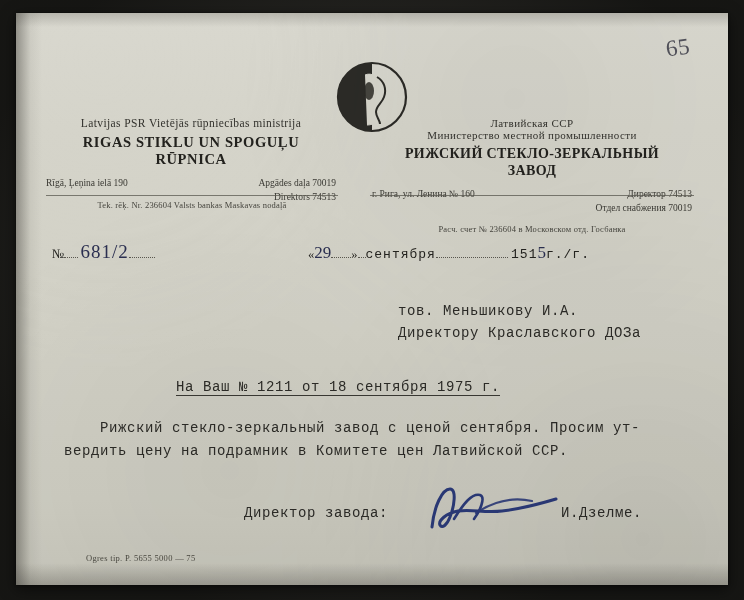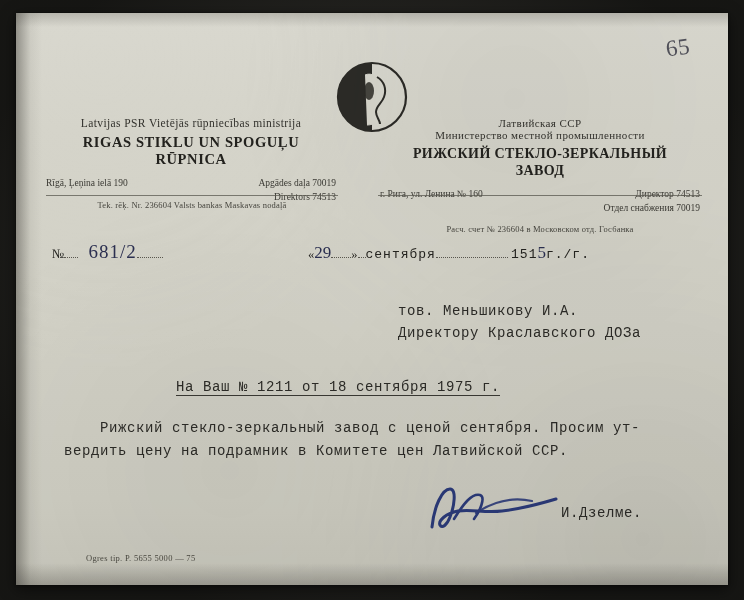--- a/index.html
+++ b/index.html
@@ -107,21 +107,21 @@
     transform: translateX(-50%);
     width: 72px;
     height: 72px;
   }
 
   
   .letterhead {
     position: absolute;
     top: 104px;
     left: 0;
-    right: 4px;
+    right: 12px;
     height: 96px;
   }
   .lh-col {
     position: absolute;
     top: 0;
   }
   .lh-left  { left: 30px;  width: 290px; text-align: center; }
   .lh-right { right: 24px; width: 320px; text-align: center; }
 
   .lh-line1 {
@@ -193,21 +193,21 @@
     position: absolute;
     left: 36px;
     top: 0;
     font-family: "Liberation Serif", serif;
     font-size: 13px;
   }
   .ref-no .hand {
     font-family: "Liberation Serif", serif;
     font-size: 19px;
     color: #2b2f50;
-    margin-left: 10px;
+    margin-left: 2px;
     letter-spacing: 1px;
   }
   .dotline {
     display: inline-block;
     border-bottom: 1px dotted #5a584f;
     height: 12px;
   }
   .date-row {
     position: absolute;
     left: 292px;
@@ -387,20 +387,21 @@
       <div class="subject typed">
         <span class="under">На Ваш № 1211 от 18 сентября 1975 г.</span>
       </div>
 
       <div class="body-text typed">
         <div class="p1">Рижский стекло-зеркальный завод с ценой сентября. Просим ут-</div>
         <div>вердить цену на подрамник в Комитете цен Латвийской ССР.</div>
       </div>
 
       <div class="signature-row">
+        <div class="sig-label typed">Директор завода:</div>
         <div class="sig-mark">
           <svg viewBox="0 0 140 52" width="140" height="52" aria-hidden="true">
             <path d="M8 44 C10 24 18 6 26 6 C33 6 30 24 26 34 C23 42 18 46 16 42 C14 38 22 30 34 28 C48 26 60 30 78 28 C96 26 112 22 132 16" fill="none" stroke="#2b3a7a" stroke-width="3" stroke-linecap="round"></path>
             <path d="M30 36 C40 20 48 10 56 12 C62 14 56 28 50 36" fill="none" stroke="#2b3a7a" stroke-width="2.6" stroke-linecap="round"></path>
             <path d="M52 30 C70 18 90 14 108 18" fill="none" stroke="#2b3a7a" stroke-width="2.2" stroke-linecap="round" opacity="0.9"></path>
           </svg>
         </div>
         <div class="sig-name typed">И.Дзелме.</div>
       </div>
 

